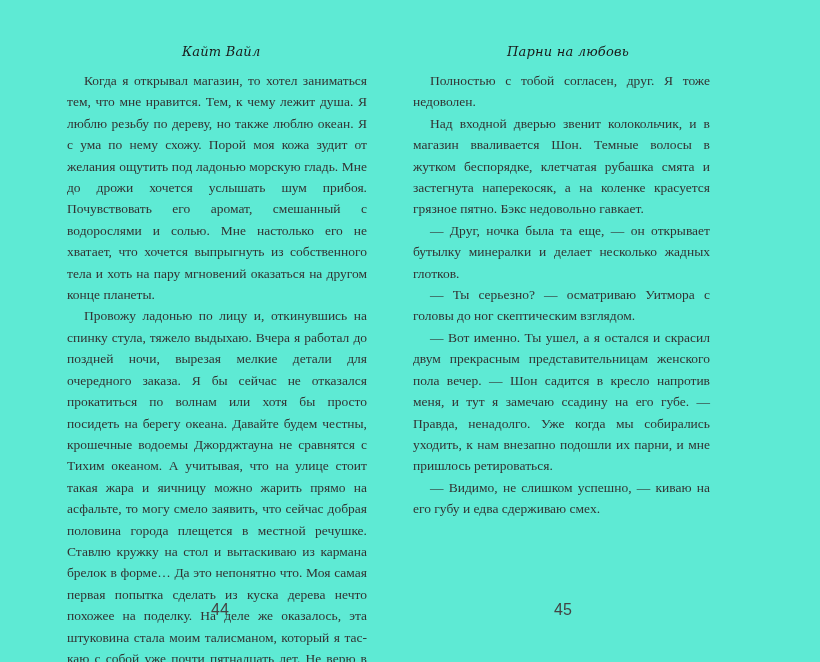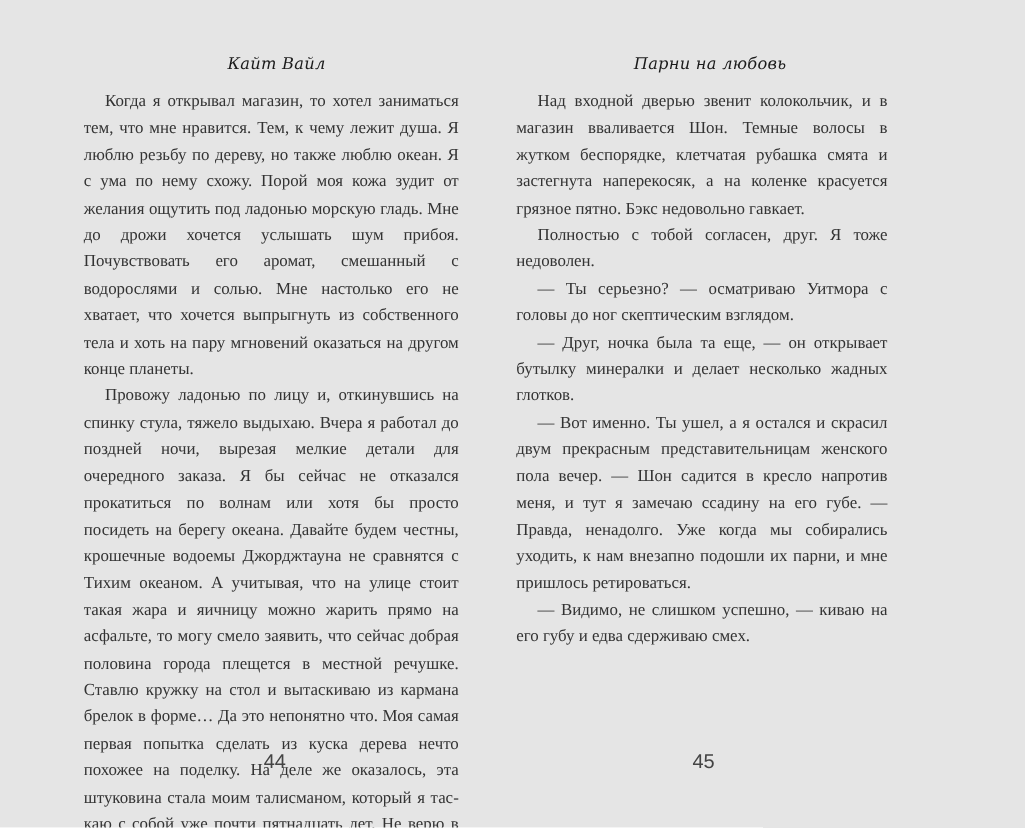--- a/index.html
+++ b/index.html
@@ -12,21 +12,21 @@
       height: 662px;
       position: relative;
       overflow: hidden;
       font-family: "Liberation Serif", "DejaVu Serif", serif;
       color: #2a2a2a;
     }
     .spread {
       position: absolute;
       left: 0; top: 0;
       width: 820px; height: 662px;
-      background: #e5e5e5;
+      background: #5eead4;
     }
     .page {
       position: absolute;
       top: 0;
       height: 662px;
     }
     .page.left { left: 0; width: 410px; }
     .page.right { left: 386px; width: 410px; }
 
     .running-head {
@@ -79,24 +79,24 @@
       <p>Когда я открывал магазин, то хотел заниматься тем, что мне нравится. Тем, к чему лежит душа. Я люблю резьбу по дереву, но также люблю океан. Я с ума по нему схожу. Порой моя кожа зудит от желания ощутить под ладонью морскую гладь. Мне до дрожи хочется услышать шум прибоя. Почувствовать его аромат, сме­шанный с водорослями и солью. Мне настолько его не хватает, что хочется выпрыгнуть из собственного тела и хоть на пару мгновений оказаться на другом конце планеты.</p>
       <p>Провожу ладонью по лицу и, откинувшись на спин­ку стула, тяжело выдыхаю. Вчера я работал до поздней ночи, вырезая мелкие детали для очередного заказа. Я бы сейчас не отказался прокатиться по волнам или хотя бы просто посидеть на берегу океана. Давайте будем чест­ны, крошечные водоемы Джорджтауна не сравнятся с Тихим океаном. А учитывая, что на улице стоит такая жара и яичницу можно жарить прямо на асфальте, то могу смело заявить, что сейчас добрая половина города плещется в местной речушке. Ставлю кружку на стол и вытаскиваю из кармана брелок в форме… Да это не­понятно что. Моя самая первая попытка сделать из куска дерева нечто похожее на поделку. На деле же оказалось, эта штуковина стала моим талисманом, который я тас­каю с собой уже почти пятнадцать лет. Не верю в при­меты и всякую чушь вроде предсказаний, предпочитаю рассчитывать сам на себя, но когда стою перед важным заездом или решаюсь уничтожить свою жизнь, то и дело сжимаю этот кусок дерева, будто он может дать ответ.</p>
 
     </div>
     <div class="page-number">44</div>
   </div>
 
   <div class="page right">
     <div class="running-head">Парни на любовь</div>
     <div class="text-block">
+      <p>Полностью с тобой согласен, друг. Я тоже недоволен.</p>
       <p>Над входной дверью звенит колокольчик, и в магазин вваливается Шон. Темные волосы в жутком беспорядке, клетчатая рубашка смята и застегнута наперекосяк, а на коленке красуется грязное пятно. Бэкс недовольно гав­кает.</p>
-      <p>Полностью с тобой согласен, друг. Я тоже недоволен.</p>
+      <p>— Друг, ночка была та еще, — он открывает бутылку минералки и делает несколько жадных глотков.</p>
       <p>— Ты серьезно? — осматриваю Уитмора с головы до ног скептическим взглядом.</p>
-      <p>— Друг, ночка была та еще, — он открывает бутылку минералки и делает несколько жадных глотков.</p>
       <p>— Вот именно. Ты ушел, а я остался и скрасил двум прекрасным представительницам женского пола ве­чер. — Шон садится в кресло напротив меня, и тут я замечаю ссадину на его губе. — Правда, ненадолго. Уже когда мы собирались уходить, к нам внезапно подошли их парни, и мне пришлось ретироваться.</p>
       <p>— Видимо, не слишком успешно, — киваю на его губу и едва сдерживаю смех.</p>
 
     </div>
     <div class="page-number">45</div>
   </div>
 
 </div>
 
 </body></html>

